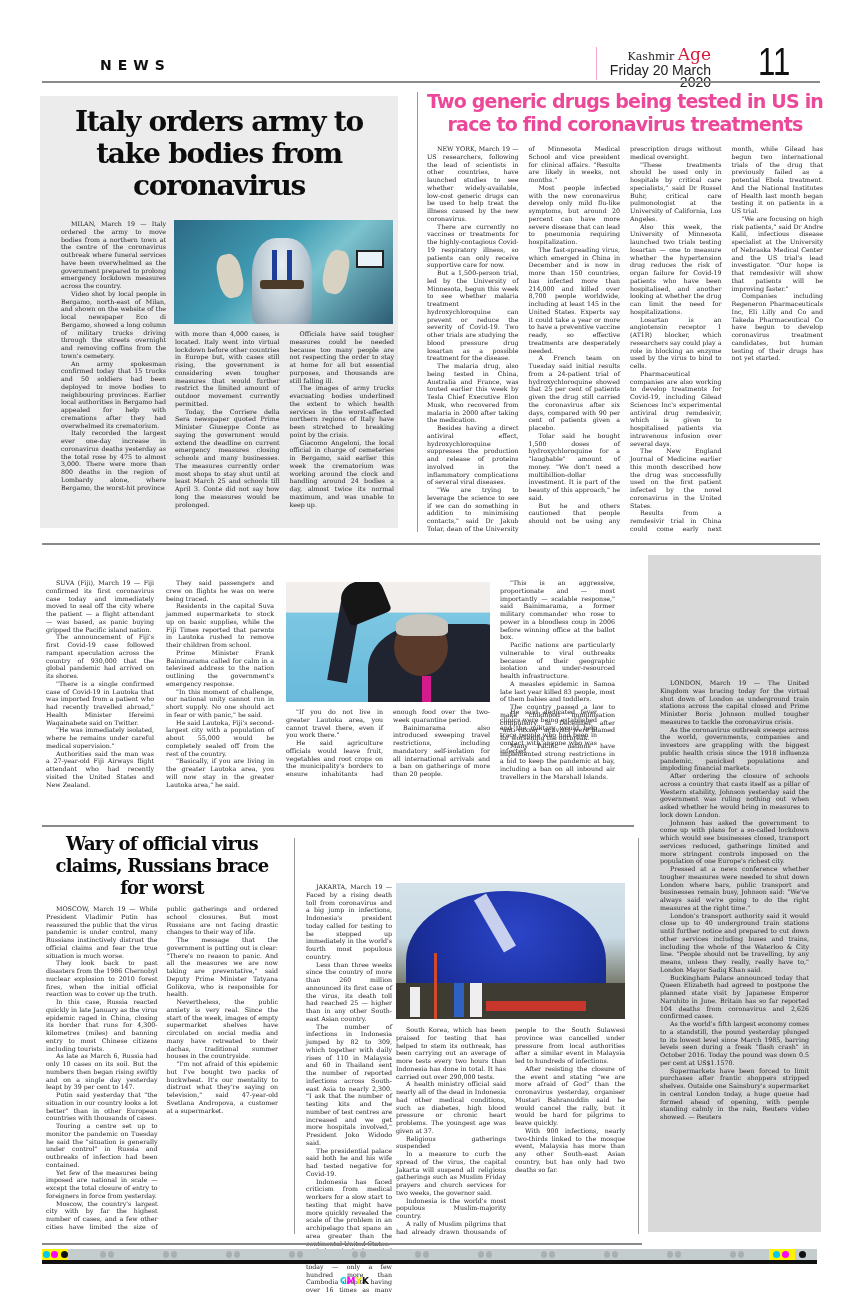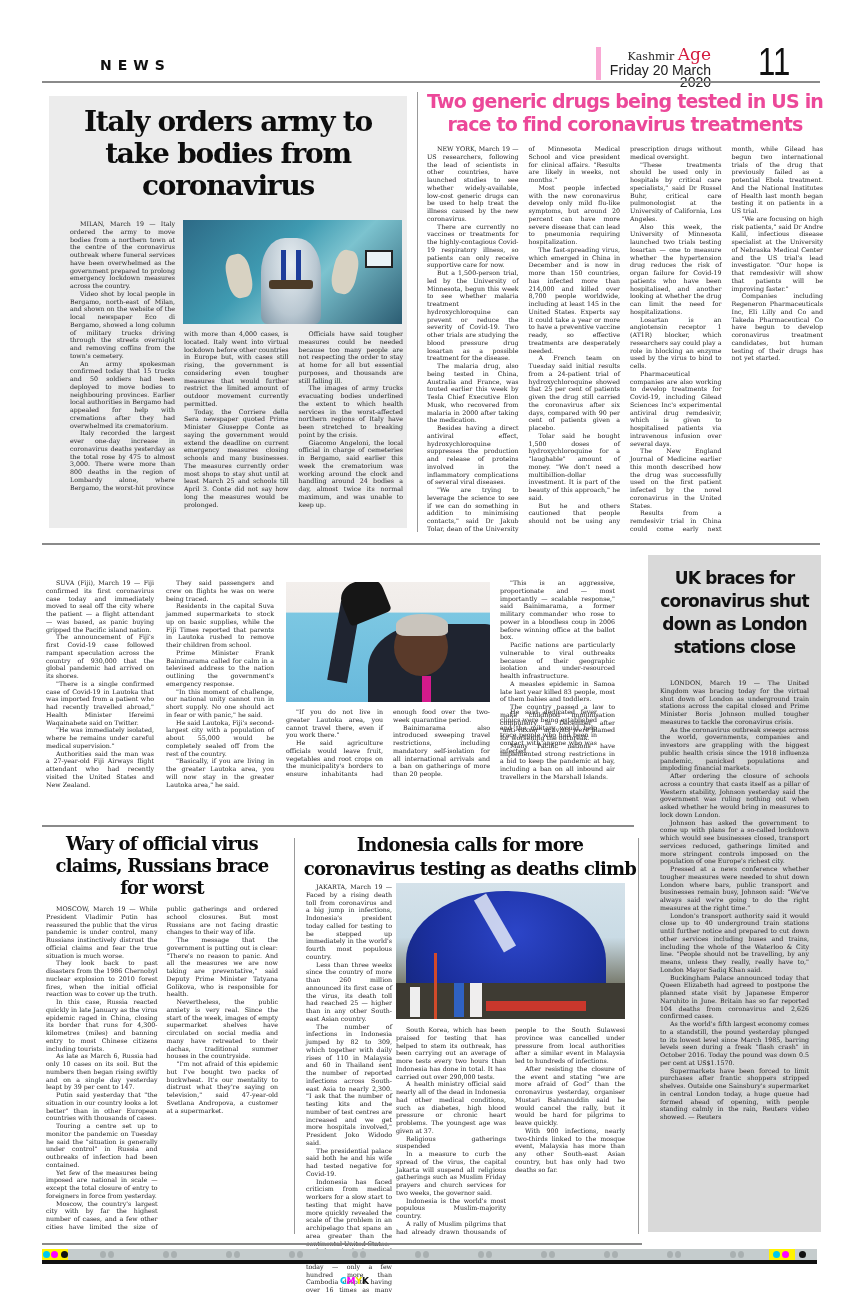--- a/index.html
+++ b/index.html
@@ -7,29 +7,29 @@
   body { position: relative; font-family: "DejaVu Serif", serif; color: #1a1a1a; }
 
   .body-text { font-family: "DejaVu Serif", serif; font-size: 6.3px; line-height: 7.75px; text-align: justify; hyphens: auto; color: #222; }
   .body-text p { text-indent: 10px; }
   .body-text p:first-child { text-indent: 10px; }
   .cols { column-gap: 9px; column-fill: auto; }
 
   
   #header { position: absolute; left: 0; top: 0; width: 848px; height: 84px; text-align: right; }
   .section-label { position: absolute; left: 100px; top: 57px; font-family: "DejaVu Sans", sans-serif; font-weight: bold; font-size: 14px; letter-spacing: 6px; color: #111; }
-  .masthead { position: absolute; left: 596px; top: 47px; height: 33px; width: 115px; border-left: 5px solid #f9a8d4; padding-left: 3px; }
+  .masthead { position: absolute; left: 596px; top: 47px; height: 33px; width: 115px; border-left: 1px solid #f9a8d4; padding-left: 3px; }
   .masthead .brand { font-family: "DejaVu Serif", serif; font-size: 11px; color: #222; line-height: 14px; }
   .masthead .brand .age { color: #d41a3c; font-size: 17px; }
   .masthead .date { font-family: "Liberation Sans", sans-serif; font-size: 14px; color: #222; line-height: 12px; }
   .page-no { position: absolute; left: 758px; top: 44px; font-family: "Liberation Sans", sans-serif; font-size: 38px; line-height: 36px; color: #111; transform: scaleX(0.82); transform-origin: left; }
   .header-rule { position: absolute; left: 42px; top: 81px; width: 778px; height: 2px; background: #8a8a8a; }
 
   
-  #italy { position: absolute; left: 49px; top: 96px; width: 358px; height: 432px; background: #ececec; }
+  #italy { position: absolute; left: 40px; top: 96px; width: 358px; height: 432px; background: #ececec; }
   #italy h1 { position: absolute; left: 0; top: 10px; width: 358px; text-align: center; font-family: "DejaVu Serif", serif; font-weight: bold; font-size: 28px; line-height: 32px; letter-spacing: -1.2px; color: #0d0d0d; }
   #italy .photo { position: absolute; left: 134px; top: 124px; width: 219px; height: 104px; background: linear-gradient(135deg,#2d6a86 0%,#3f9bb2 40%,#7cc3cf 60%,#2c5d73 100%); overflow: hidden; }
   #italy .photo .figure { position: absolute; left: 78px; top: 18px; width: 60px; height: 86px; background: radial-gradient(ellipse at 50% 30%,#e8eef2 0%,#b9c7d1 60%,#7e95a5 100%); border-radius: 40% 40% 10% 10%; }
   #italy .photo .visor { position: absolute; left: 86px; top: 60px; width: 44px; height: 9px; background: #4c3b28; border-radius: 3px; }
   #italy .photo .stripe { position: absolute; left: 98px; top: 30px; width: 5px; height: 30px; background: #1d3d9a; }
   #italy .photo .stripe2 { position: absolute; left: 113px; top: 30px; width: 5px; height: 30px; background: #1d3d9a; }
   #italy .photo .hand1 { position: absolute; left: 44px; top: 34px; width: 24px; height: 44px; background: #d8d2c2; border-radius: 40%; transform: rotate(-12deg); }
   #italy .photo .hand2 { position: absolute; left: 150px; top: 30px; width: 24px; height: 44px; background: #d8d2c2; border-radius: 40%; transform: rotate(12deg); }
   #italy .photo .screen { position: absolute; left: 182px; top: 30px; width: 28px; height: 18px; background: #e9f3f7; border: 2px solid #222; }
   #italy .col1 { position: absolute; left: 21px; top: 124px; width: 105px; height: 300px; }
@@ -196,21 +196,20 @@
   <div class="c5 body-text">
     <p>"This is an aggressive, proportionate and — most importantly — scalable response," said Bainimarama, a former military commander who rose to power in a bloodless coup in 2006 before winning office at the ballot box.</p>
     <p>Pacific nations are particularly vulnerable to viral outbreaks because of their geographic isolation and under-resourced health infrastructure.</p>
     <p>A measles epidemic in Samoa late last year killed 83 people, most of them babies and toddlers.</p>
     <p>The country passed a law to make childhood immunisation compulsory in December after "anti-vaxxer" activists were blamed for worsening the outbreak.</p>
     <p>Many Pacific nations have implemented strong restrictions in a bid to keep the pandemic at bay, including a ban on all inbound air travellers in the Marshall Islands.</p>
   </div>
 </section>
 
 <section id="uk">
-  <h1>UK braces for coronavirus shut down as London stations close</h1>
   <div class="body-text">
     <p>LONDON, March 19 — The United Kingdom was bracing today for the virtual shut down of London as underground train stations across the capital closed and Prime Minister Boris Johnson mulled tougher measures to tackle the coronavirus crisis.</p>
     <p>As the coronavirus outbreak sweeps across the world, governments, companies and investors are grappling with the biggest public health crisis since the 1918 influenza pandemic, panicked populations and imploding financial markets.</p>
     <p>After ordering the closure of schools across a country that casts itself as a pillar of Western stability, Johnson yesterday said the government was ruling nothing out when asked whether he would bring in measures to lock down London.</p>
     <p>Johnson has asked the government to come up with plans for a so-called lockdown which would see businesses closed, transport services reduced, gatherings limited and more stringent controls imposed on the population of one Europe's richest city.</p>
     <p>Pressed at a news conference whether tougher measures were needed to shut down London where bars, public transport and businesses remain busy, Johnson said: "We've always said we're going to do the right measures at the right time."</p>
     <p>London's transport authority said it would close up to 40 underground train stations until further notice and prepared to cut down other services including buses and trains, including the whole of the Waterloo &amp; City line. "People should not be travelling, by any means, unless they really, really have to," London Mayor Sadiq Khan said.</p>
     <p>Buckingham Palace announced today that Queen Elizabeth had agreed to postpone the planned state visit by Japanese Emperor Naruhito in June. Britain has so far reported 104 deaths from coronavirus and 2,626 confirmed cases.</p>
     <p>As the world's fifth largest economy comes to a standstill, the pound yesterday plunged to its lowest level since March 1985, barring levels seen during a freak "flash crash" in October 2016. Today the pound was down 0.5 per cent at US$1.1570.</p>
     <p>Supermarkets have been forced to limit purchases after frantic shoppers stripped shelves. Outside one Sainsbury's supermarket in central London today, a huge queue had formed ahead of opening, with people standing calmly in the rain, Reuters video showed. — Reuters</p>
@@ -232,21 +231,20 @@
     <p>Moscow, the country's largest city with by far the highest number of cases, and a few other cities have limited the size of public gatherings and ordered school closures. But most Russians are not facing drastic changes to their way of life.</p>
     <p>The message that the government is putting out is clear: "There's no reason to panic. And all the measures we are now taking are preventative," said Deputy Prime Minister Tatyana Golikova, who is responsible for health.</p>
     <p>Nevertheless, the public anxiety is very real. Since the start of the week, images of empty supermarket shelves have circulated on social media and many have retreated to their dachas, traditional summer houses in the countryside.</p>
     <p>"I'm not afraid of this epidemic but I've bought two packs of buckwheat. It's our mentality to distrust what they're saying on television," said 47-year-old Svetlana Andropova, a customer at a supermarket.</p>
   </div>
 </section>
 
 <div class="vrule" style="left:294px; top:838px; height:396px;"></div>
 
 <section id="indo">
-  <h1>Indonesia calls for more coronavirus testing as deaths climb</h1>
   <div class="c1 body-text">
     <p>JAKARTA, March 19 — Faced by a rising death toll from coronavirus and a big jump in infections, Indonesia's president today called for testing to be stepped up immediately in the world's fourth most populous country.</p>
     <p>Less than three weeks since the country of more than 260 million announced its first case of the virus, its death toll had reached 25 — higher than in any other South-east Asian country.</p>
     <p>The number of infections in Indonesia jumped by 82 to 309, which together with daily rises of 110 in Malaysia and 60 in Thailand sent the number of reported infections across South-east Asia to nearly 2,300. "I ask that the number of testing kits and the number of test centres are increased and we get more hospitals involved," President Joko Widodo said.</p>
     <p>The presidential palace said both he and his wife had tested negative for Covid-19.</p>
     <p>Indonesia has faced criticism from medical workers for a slow start to testing that might have more quickly revealed the scale of the problem in an archipelago that spans an area greater than the continental United States.</p>
     <p>Indonesia had carried out only 1,592 tests as of today — only a few hundred more than Cambodia despite having over 16 times as many people and being far wealthier.</p>
   </div>
   <div class="photo" title="Worker spraying disinfectant under a large blue tent at a mosque gathering">
     <div class="tent"></div>

